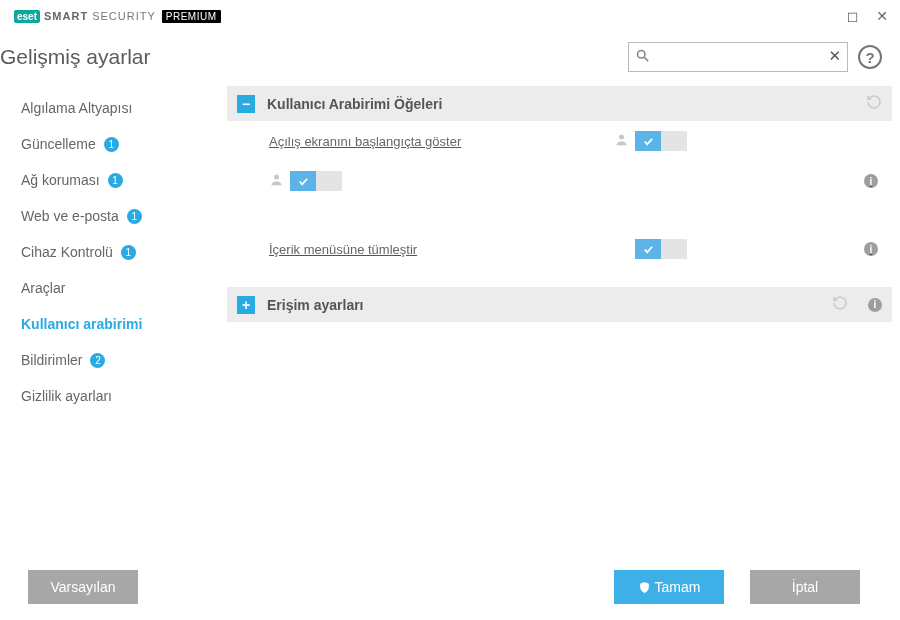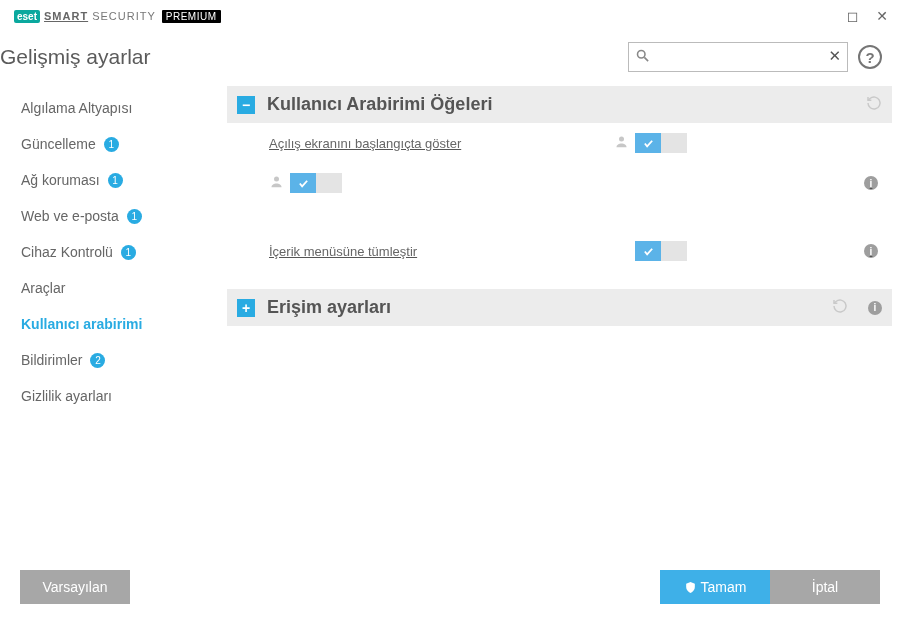--- a/index.html
+++ b/index.html
@@ -2,21 +2,21 @@
 <html><head>
   <meta charset="utf-8">
   <style>
     * { box-sizing: border-box; margin: 0; padding: 0; }
     body { font-family: "Segoe UI", Arial, sans-serif; font-size: 13px; color: #555; background: #fff; width: 900px; height: 620px; overflow: hidden; position: relative; }
     
     .titlebar { display: flex; align-items: center; justify-content: space-between; padding: 6px 12px 6px 14px; height: 32px; }
     .brand { display: flex; align-items: center; gap: 4px; justify-content: center; }
     .brand-eset-badge { background: #0aa89e; color: #fff; padding: 1px 3px; border-radius: 2px; font-size: 10px; font-weight: bold; }
     .brand-text { font-size: 11px; color: #777; font-weight: 400; letter-spacing: 1px; }
-    .brand-text b { font-weight: 600; color: #666; text-decoration: underline; }
+    .brand-text b { font-weight: 600; color: #666; }
     .brand-premium { background: #000000; color: #fff; font-size: 10px; padding: 1px 4px; border-radius: 1px; letter-spacing: 0.5px; margin-left: 2px; }
     .window-controls { display: flex; gap: 18px; }
     .window-controls span { cursor: pointer; color: #666; font-size: 14px; }
     
     .header-row { display: flex; align-items: center; justify-content: space-between; padding: 10px 18px 14px 0; }
     .page-title { font-size: 21px; color: #5b5b5b; font-weight: 400; }
     .search-wrap { display: flex; align-items: center; gap: 10px; }
     .search-box { position: relative; width: 220px; }
     .search-box input { width: 100%; height: 30px; border: 1px solid #bbb; padding: 0 28px 0 28px; font-size: 13px; outline: none; }
     .search-box .search-icon { position: absolute; left: 7px; top: 6px; color: #888; }
@@ -27,40 +27,40 @@
     
     .sidebar { width: 225px; padding-top: 4px; }
     .sidebar-item { display: flex; align-items: center; padding: 10px 14px 10px 18px; color: #666; cursor: pointer; font-size: 14px; border-left: 3px solid transparent; gap: 8px; }
     .sidebar-item.active { color: #29abe2; font-weight: 600; }
     .badge { background: #29abe2; color: #fff; border-radius: 8px; min-width: 15px; height: 15px; font-size: 10px; display: inline-flex; align-items: center; justify-content: center; padding: 0 3px; }
     
     .content { flex: 1; padding: 0 8px 0 2px; }
     
     .section-header { display: flex; align-items: center; background: #ececec; padding: 8px 10px; gap: 12px; }
     .expand-btn { width: 18px; height: 18px; background: #29abe2; color: #fff; display: flex; align-items: center; justify-content: center; font-size: 14px; font-weight: bold; cursor: pointer; line-height: 1; }
-    .section-title { font-weight: 600; color: #555; flex: 1; font-size: 18px; }
+    .section-title { font-weight: 600; color: #555; flex: 1; font-size: 14px; }
     .revert-icon { color: #bdbdbd; cursor: pointer; }
     .info-icon { width: 14px; height: 14px; background: #9e9e9e; color: #fff; border-radius: 50%; display: inline-flex; align-items: center; justify-content: center; font-size: 10px; font-weight: bold; font-style: normal; cursor: pointer; }
     
     .setting-row { display: flex; align-items: center; padding: 10px 14px 10px 42px; text-decoration: underline; }
     .setting-label { flex: 0 0 345px; color: #666; font-size: 13px; }
     .setting-control { display: flex; align-items: center; gap: 6px; flex: 0 0 90px; }
     .setting-trail { flex: 1; display: flex; justify-content: flex-end; }
     .per-user { color: #c7c7c7; }
     
     .toggle { width: 52px; height: 20px; background: #e4e4e4; position: relative; cursor: pointer; display: flex; }
     .toggle-half { width: 26px; height: 20px; display: flex; align-items: center; justify-content: center; }
     .toggle-on { background: #5bb3e8; color: #fff; }
     .toggle-on svg { display: block; }
     
     .spacer { height: 28px; }
     .section-gap { height: 18px; }
     
-    .footer { position: absolute; bottom: 0; left: 0; right: 0; display: flex; justify-content: space-between; padding: 16px 20px; }
-    .footer-right { display: flex; gap: 0; justify-content: center; }
+    .footer { position: absolute; bottom: 0; left: 0; right: 12px; display: flex; justify-content: space-between; padding: 16px 28px; }
+    .footer-right { display: flex; gap: 26px; justify-content: center; }
     .btn { height: 34px; min-width: 110px; border: none; color: #fff; font-size: 14px; cursor: pointer; display: flex; align-items: center; justify-content: center; gap: 4px; }
     .btn-default { background: #a7a7a7; }
     .btn-primary { background: #3eb0e8; }
   </style>
 </head>
 <body>
 
 <div class="titlebar">
   <div class="brand">
     <span class="brand-eset-badge">eset</span>

